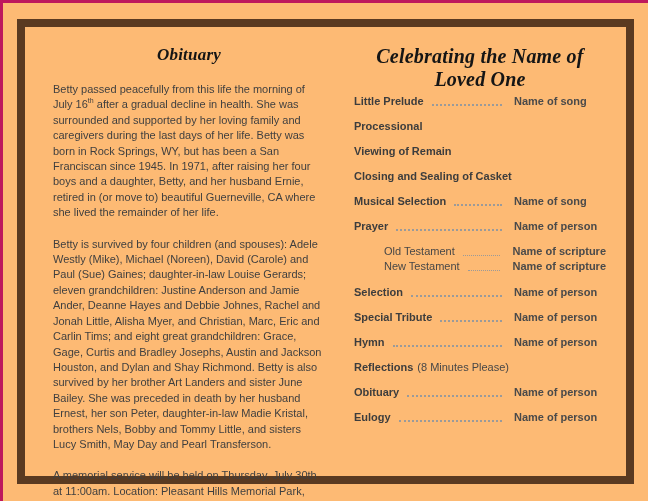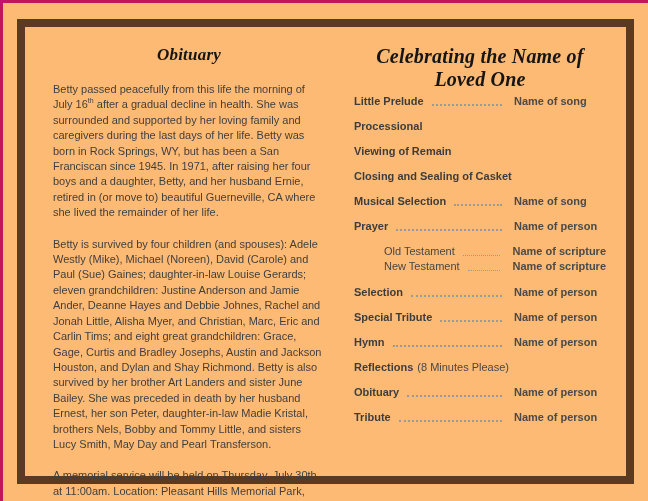--- a/index.html
+++ b/index.html
@@ -152,18 +152,18 @@
       <span class="svc-suffix">(8 Minutes Please)</span>
     </div>
 
     <div class="svc-row">
       <span class="svc-label">Obituary</span>
       <span class="leader"></span>
       <span class="svc-value">Name of person</span>
     </div>
 
     <div class="svc-row">
-      <span class="svc-label">Tribute</span>
+      <span class="svc-label">Eulogy</span>
       <span class="leader"></span>
       <span class="svc-value">Name of person</span>
     </div>
   </div>
 </div>
 
 </body></html>

